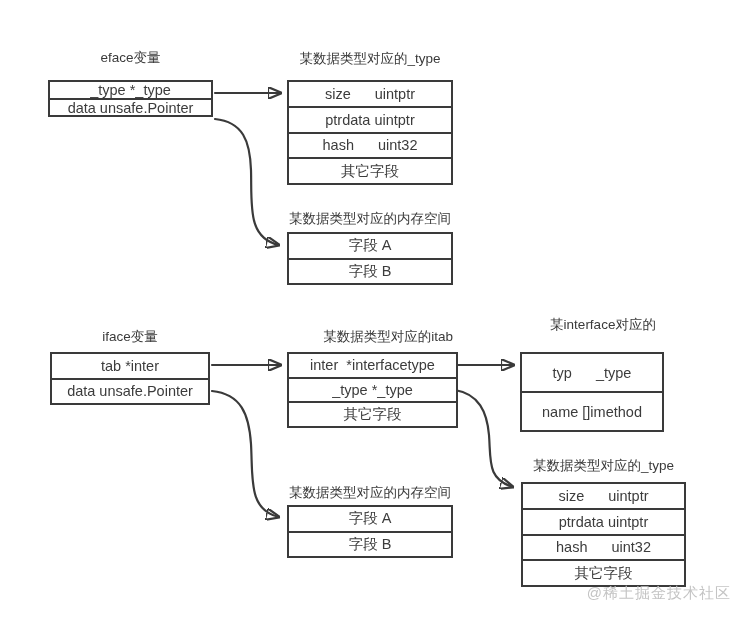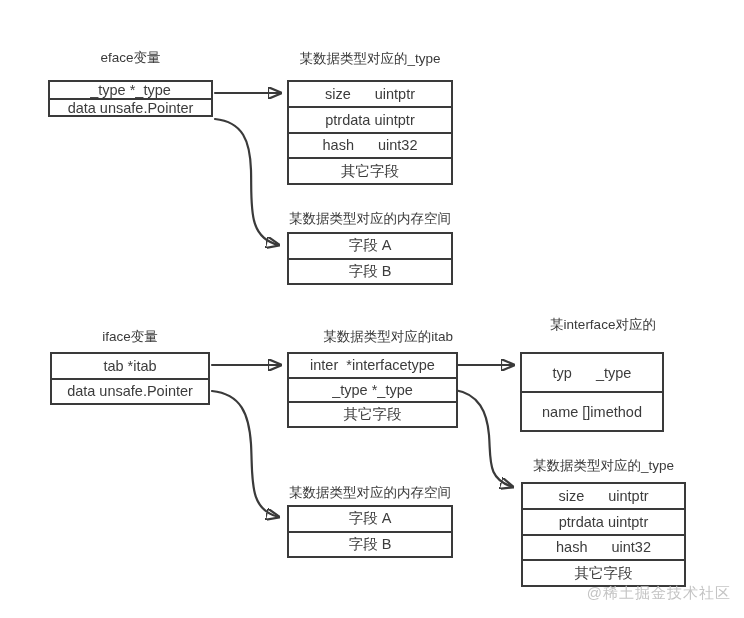--- a/index.html
+++ b/index.html
@@ -122,21 +122,21 @@
       <span>字段 A</span>
     </div>
     <div class="row">
       <span>字段 B</span>
     </div>
   </div>
 
   <div class="box" style="left:50px;top:352px;width:160px;height:53px;">
     <div class="row gm">
       <span>tab</span>
-      <span>*itab</span>
+      <span>*inter</span>
     </div>
     <div class="row gm">
       <span>data</span>
       <span>unsafe.Pointer</span>
     </div>
   </div>
 
   <div class="box" style="left:287px;top:352px;width:171px;height:76px;">
     <div class="row gs">
       <span>inter</span>

